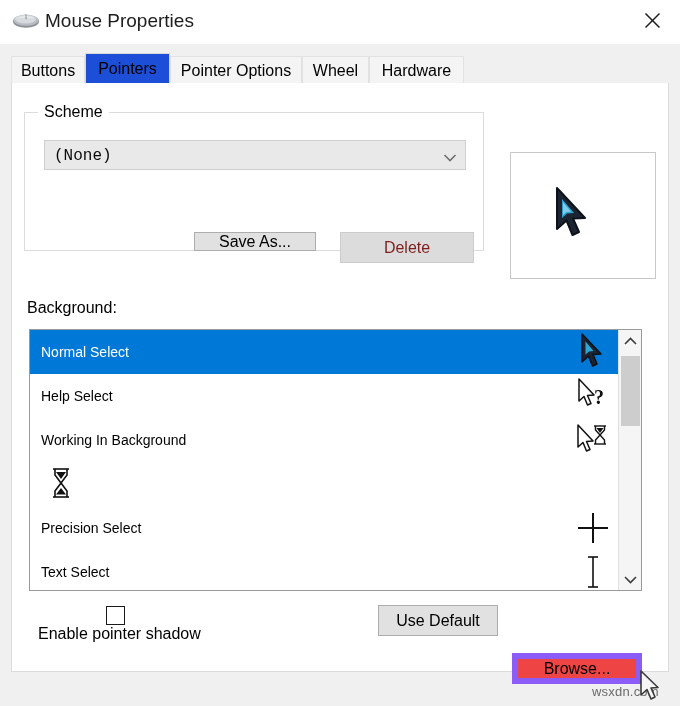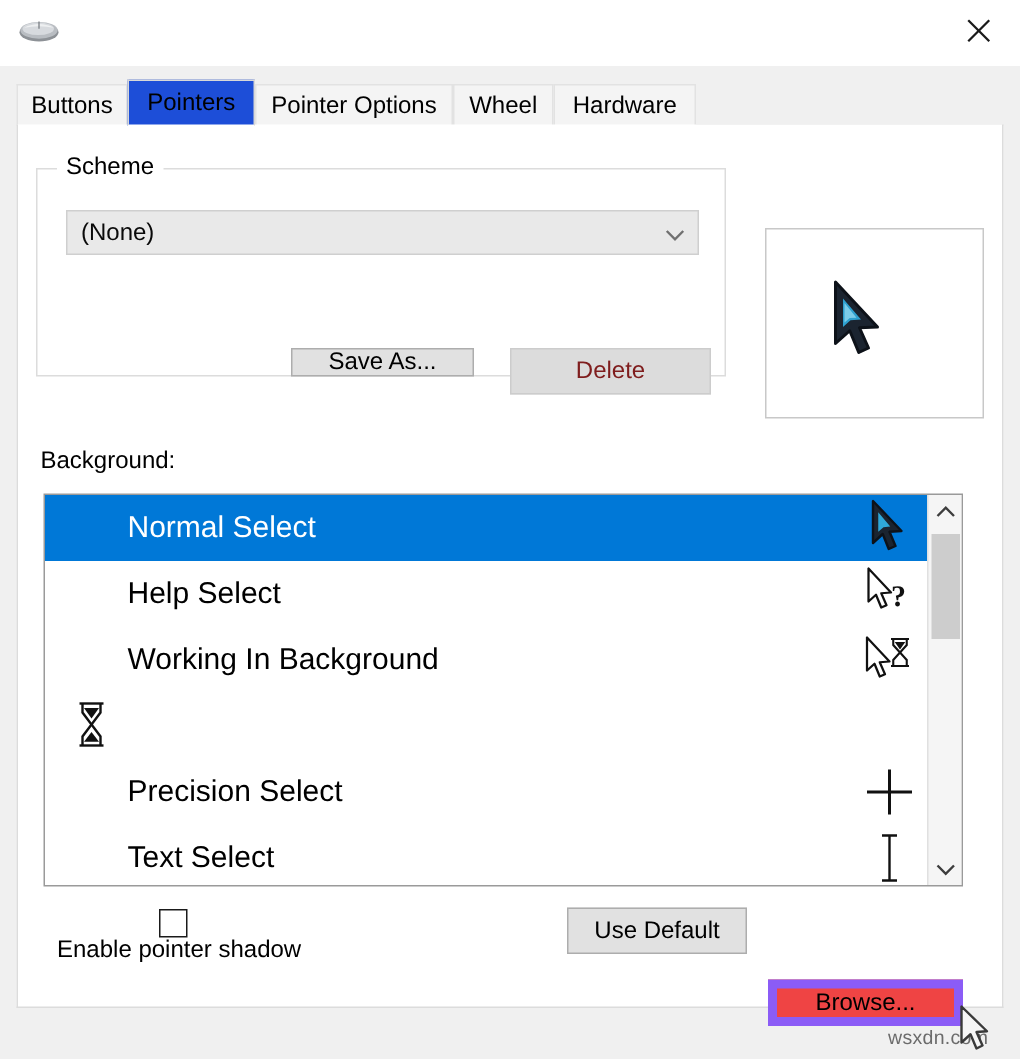--- a/index.html
+++ b/index.html
@@ -152,20 +152,21 @@
     box-sizing: border-box;
     cursor: default;
   }
   .combo-value {
     position: absolute;
     left: 9px;
     top: 4px;
     font-size: 16px;
     color: #0a0a0a;
     line-height: 22px;
+    font-family: Liberation Mono, monospace;
   }
   .combo-arrow {
     position: absolute;
     right: 8px;
     top: 9px;
     width: 14px;
     height: 12px;
   }
 
   .btn {
@@ -248,25 +249,24 @@
     align-items: center;
     box-sizing: border-box;
     padding-left: 11px;
     padding-right: 6px;
     cursor: default;
   }
   .list-row.selected {
     background: #0078d7;
   }
   .list-row .row-label {
-    font-size: 20px;
+    font-size: 14px;
     color: #000000;
     flex: 1 1 auto;
     white-space: nowrap;
-    margin-left: 44px;
   }
   .list-row.selected .row-label { color: #ffffff; }
   .row-icon {
     width: 40px;
     height: 40px;
     position: relative;
     flex: 0 0 40px;
     display: flex;
     align-items: center;
     justify-content: center;
@@ -360,20 +360,21 @@
   <div class="titlebar">
     <span class="title-icon">
       <svg width="28" height="20" viewBox="0 0 28 20">
         <ellipse cx="14" cy="10.5" rx="13" ry="6.2" fill="#8d9196"></ellipse>
         <ellipse cx="14" cy="9.2" rx="12.4" ry="5.6" fill="#b9bdc2"></ellipse>
         <ellipse cx="13.5" cy="8.2" rx="10.5" ry="4.2" fill="#d7dade"></ellipse>
         <path d="M4,7.5 Q14,2.5 24,7.5 Q14,5.5 4,7.5 Z" fill="#f2f3f5" opacity="0.85"></path>
         <path d="M14,3.4 L14,8.2" stroke="#7d8186" stroke-width="0.9"></path>
       </svg>
     </span>
+    <span class="title-text">Mouse Properties</span>
     <div class="close-btn">
       <svg width="17" height="17" viewBox="0 0 17 17">
         <line x1="1.5" y1="1.5" x2="15.5" y2="15.5" stroke="#1a1a1a" stroke-width="1.5"></line>
         <line x1="15.5" y1="1.5" x2="1.5" y2="15.5" stroke="#1a1a1a" stroke-width="1.5"></line>
       </svg>
     </div>
   </div>
 
   <div class="dialog-body">
 

